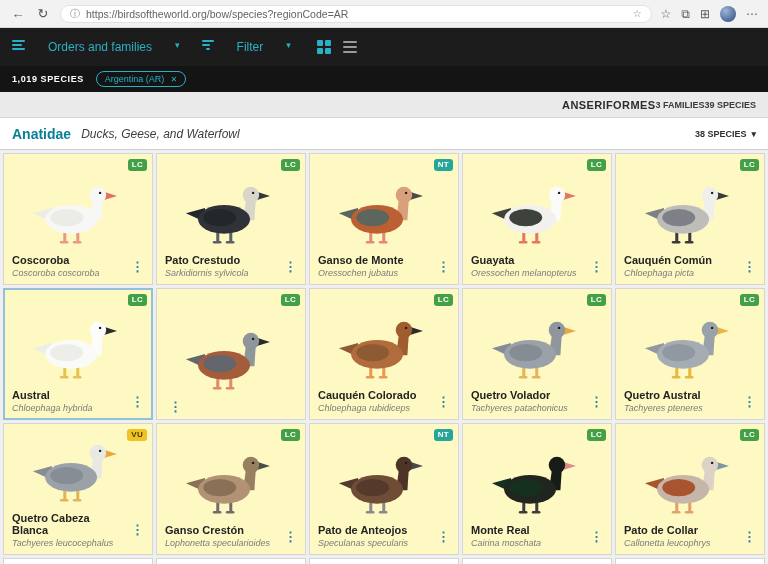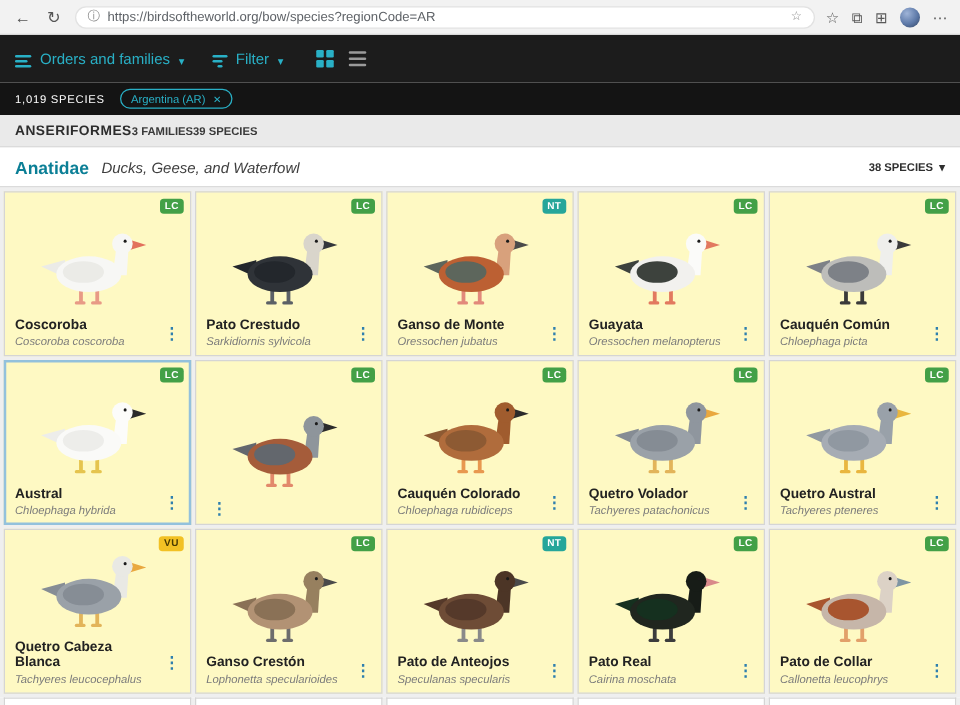--- a/index.html
+++ b/index.html
@@ -14,42 +14,42 @@
     display:flex; align-items:center; padding:0 9px; gap:6px; min-width:0; }
   .pill-icon { color:#8a8a8a; font-size:10px; line-height:1; }
   .url-text { font-size:10.5px; color:#5f6368; white-space:nowrap; overflow:hidden; flex:1; }
   .chrome-right { display:flex; align-items:center; gap:10px; }
   .chrome-icon { color:#5a5a5a; font-size:12px; line-height:1; cursor:pointer; }
   .avatar { width:16px; height:16px; border-radius:50%;
     background:radial-gradient(circle at 35% 30%, #9fb4d8 0%, #5d79a8 55%, #31425f 100%); }
 
   
   .toolbar { height:38px; background:#1c1c1c; display:flex; align-items:center; padding:0 12px; gap:22px; }
-  .tb-item { display:flex; align-items:flex-end; gap:7px; color:#29b0c6; font-size:12px; cursor:pointer; }
+  .tb-item { display:flex; align-items:flex-start; gap:23px; color:#29b0c6; font-size:12px; cursor:pointer; }
   .caret { font-size:9px; color:#29b0c6; }
   .bars { display:flex; flex-direction:column; gap:2px; }
   .bars span { height:2px; background:#29b0c6; border-radius:1px; display:block; }
   .sort-bars span:nth-child(1){width:13px}.sort-bars span:nth-child(2){width:10px}.sort-bars span:nth-child(3){width:13px}
   .funnel-bars span:nth-child(1){width:12px}.funnel-bars span:nth-child(2){width:8px}.funnel-bars span:nth-child(3){width:4px;margin-left:4px}
   .view-toggles { display:flex; align-items:center; gap:12px; margin-left:4px; }
   .icon-grid { display:grid; grid-template-columns:6px 6px; gap:2px; cursor:pointer; }
   .icon-grid span { width:6px; height:6px; background:#29b0c6; border-radius:1px; }
   .icon-list { display:flex; flex-direction:column; gap:3px; cursor:pointer; }
   .icon-list span { width:14px; height:2px; background:#9a9a9a; border-radius:1px; }
 
   
   .count-bar { height:26px; background:#141414; display:flex; align-items:center; padding:0 12px; gap:12px; }
-  .count-text { color:#fff; font-size:9px; font-weight:normal; letter-spacing:.6px; }
+  .count-text { color:#fff; font-size:9px; font-weight:bold; letter-spacing:.6px; }
   .chip { border:1px solid #29b0c6; color:#29b0c6; font-size:9px; border-radius:10px;
     padding:2px 8px; display:flex; align-items:center; gap:6px; cursor:pointer; }
   .chip-x { font-size:8px; }
 
   
   .order-bar { height:26px; background:#eaeaea; border-bottom:1px solid #d6d6d6;
-    display:flex; align-items:center; justify-content:flex-start; padding:0 12px; }
+    display:flex; align-items:center; justify-content:flex-end; padding:0 12px; }
   .order-name { font-size:11px; font-weight:bold; color:#2c2c2c; letter-spacing:.4px; }
   .order-meta { display:flex; font-size:9px; font-weight:bold; color:#3a3a3a; }
 
   
   .family-bar { height:32px; background:#fff; border-bottom:1px solid #cfcfcf;
     display:flex; align-items:center; padding:0 12px; gap:10px; }
   .family-name { color:#0b7f96; font-weight:bold; font-size:14px; cursor:pointer; }
   .family-desc { color:#3e3e3e; font-size:12px;font-style:italic; }
   .family-count { margin-left:auto; font-size:9px; font-weight:bold; color:#2f2f2f;
     display:flex; align-items:center; gap:5px; cursor:pointer; }
@@ -499,21 +499,21 @@
         <rect x="58" y="58" width="3.5" height="14" fill="#3c3c3c"></rect>
         <rect x="39" y="70" width="10" height="3" rx="1.5" fill="#3c3c3c"></rect>
         <rect x="54" y="70" width="10" height="3" rx="1.5" fill="#3c3c3c"></rect>
         <ellipse cx="52" cy="45" rx="30" ry="16.5" fill="#20261f"></ellipse>
         <ellipse cx="47" cy="43" rx="19" ry="10" fill="#15301f"></ellipse>
       </svg>
     </div>
     <span class="badge" style="background: rgb(67, 160, 71); color: rgb(255, 255, 255);">LC</span>
     <div class="card-text">
       <div class="card-text-col">
-        <div class="sp-name">Pato Real</div>
+        <div class="sp-name">Monte Real</div>
         <div class="sp-sci">Cairina moschata</div>
       </div>
       <span class="kebab">⋮</span>
     </div>
   </div>
 
   <div class="card">
     <div class="card-illus">
       <svg viewBox="0 0 120 80">
         <polygon points="89,13 105,18 89,23" fill="#7e95a3"></polygon>

